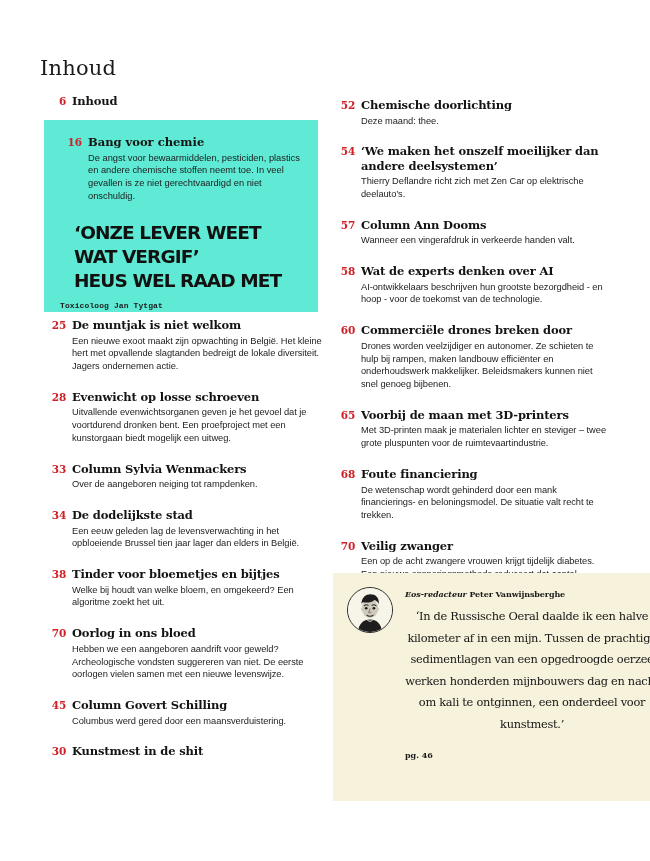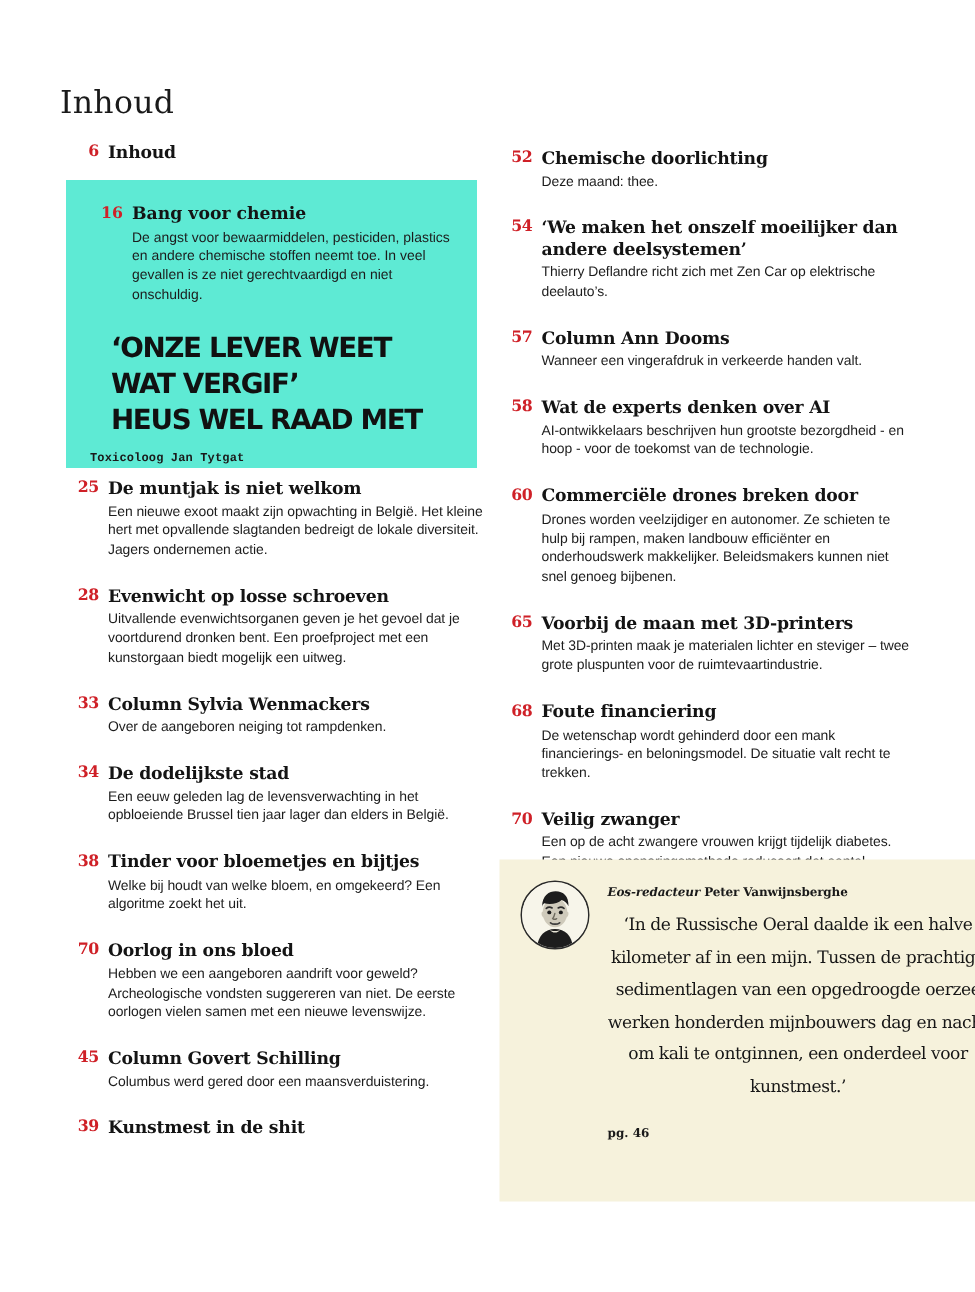--- a/index.html
+++ b/index.html
@@ -265,21 +265,21 @@
       <div class="edesc">Hebben we een aangeboren aandrift voor geweld? Archeologische vondsten suggereren van niet. De eerste oorlogen vielen samen met een nieuwe levenswijze.</div>
     </div>
 
     <div class="entry">
       <span class="pg">45</span>
       <div class="etitle">Column Govert Schilling</div>
       <div class="edesc">Columbus werd gered door een maansverduistering.</div>
     </div>
 
     <div class="entry">
-      <span class="pg">39</span>
+      <span class="pg">30</span>
       <div class="etitle">Kunstmest in de shit</div>
     </div>
 
   </div>
 
   <div class="col col-right" style="top:98px;">
 
     <div class="entry">
       <span class="pg">52</span>
       <div class="etitle">Chemische doorlichting</div>

